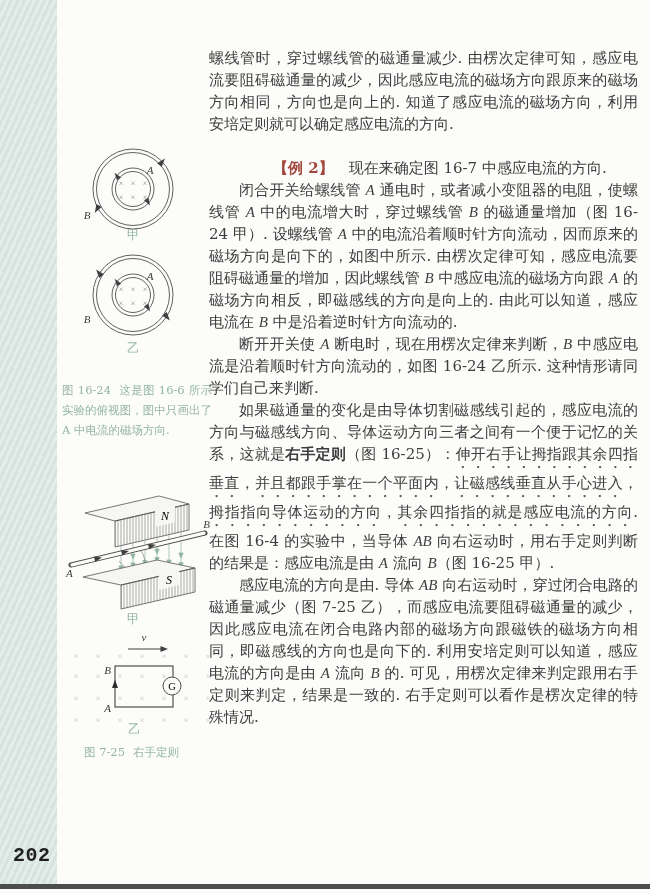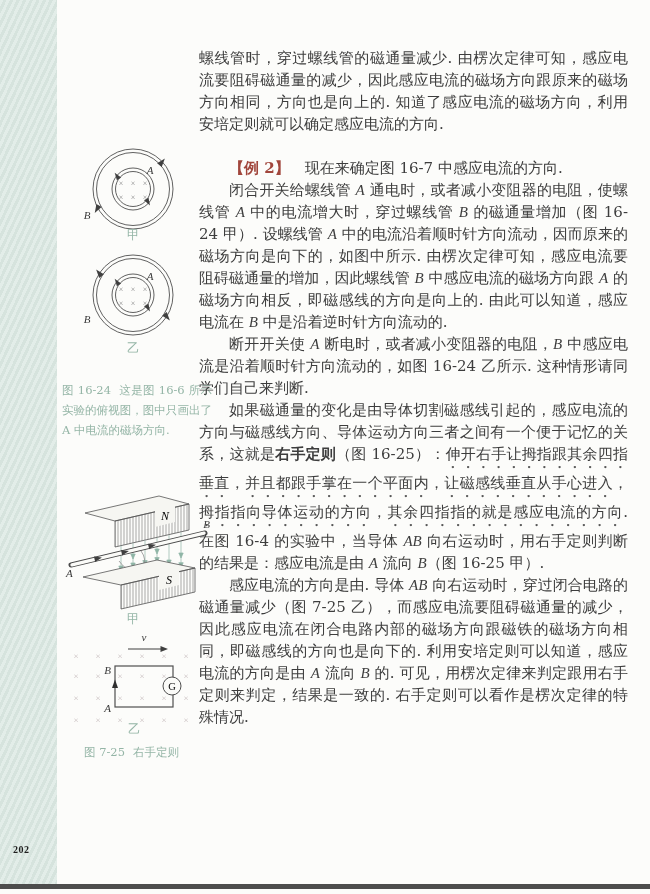--- a/index.html
+++ b/index.html
@@ -10,35 +10,35 @@
     --line-gray:#4f4f4f;
     --page-bg:#fcfcfa;
   }
   html,body{margin:0;padding:0;}
   body{background:#ffffff;font-family:"DejaVu Serif",serif;}
   .page{position:relative;width:650px;height:894px;background:var(--page-bg);overflow:hidden;}
 
   .spine{position:absolute;left:0;top:0;width:57px;height:884px;
     background:var(--spine-teal);
     background-image:repeating-linear-gradient(115deg,rgba(255,255,255,.25) 0 3px,rgba(0,0,0,0.015) 3px 6px);}
-  .page-number{position:absolute;left:13px;top:844px;font-family:Liberation Serif, serif;
-    font-weight:bold;font-size:10px;color:#1f1f1f;letter-spacing:.5px;}
+  .page-number{position:absolute;left:13px;top:844px;font-family:Liberation Mono, monospace;
+    font-weight:bold;font-size:20px;color:#1f1f1f;letter-spacing:.5px;}
   .bottom-edge{position:absolute;left:0;top:884px;width:650px;height:5px;background:#4d4d4d;}
 
   
-  .text-column{position:absolute;left:199px;top:47px;width:429px;color:var(--text-dark);
+  .text-column{position:absolute;left:209px;top:47px;width:429px;color:var(--text-dark);
     font-size:15px;line-height:22px;text-align:justify;}
   .para{margin:0;text-indent:2em;}
   .para.noindent{text-indent:0;}
   .para.gap1{margin-top:22px;}
   .para.gap2{margin-top:37px;}
   .seg-p{}
   .seg-i{font-family:"Liberation Serif",serif;font-style:italic;}
   .seg-b{font-weight:bold;}
-  .seg-rb{color:var(--example-red);font-weight:bold;}
+  .seg-rb{color:var(--example-red);font-weight:bold;margin-left:34px;}
   .seg-em{-webkit-text-emphasis:filled dot #555;-webkit-text-emphasis-position:under;
           text-emphasis:filled dot #555;text-emphasis-position:under right;}
 
   
   .fig{position:absolute;}
   .fig-sublabel{position:absolute;color:var(--caption-green);font-size:12.5px;line-height:14px;}
   .fig-caption{position:absolute;color:var(--caption-green);font-size:11.5px;line-height:20px;
     text-align:justify;font-family:"DejaVu Serif",serif;}
   .fig-caption .cap-num{margin-right:.7em;}
   svg{display:block;overflow:visible;}
@@ -218,19 +218,19 @@
   <div class="fig-sublabel" style="left:128px;top:722px">乙</div>
 
   <div class="fig-caption" style="left:84px;top:742px;white-space:nowrap">
     <span class="cap-num">图 7-25</span><span>右手定则</span>
   </div>
 
   <div class="text-column" id="text-column">
       <p class="para noindent"><span class="seg-p">螺线管时，穿过螺线管的磁通量减少. 由楞次定律可知，感应电流要阻碍磁通量的减少，因此感应电流的磁场方向跟原来的磁场方向相同，方向也是向上的. 知道了感应电流的磁场方向，利用安培定则就可以确定感应电流的方向.</span></p>
       <p class="para gap1"><span class="seg-rb">【例 2】</span><span class="seg-p">　现在来确定图 16-7 中感应电流的方向.</span></p>
       <p class="para"><span class="seg-p">闭合开关给螺线管 </span><span class="seg-i">A</span><span class="seg-p"> 通电时，或者减小变阻器的电阻，使螺线管 </span><span class="seg-i">A</span><span class="seg-p"> 中的电流增大时，穿过螺线管 </span><span class="seg-i">B</span><span class="seg-p"> 的磁通量增加（图 16-24 甲）. 设螺线管 </span><span class="seg-i">A</span><span class="seg-p"> 中的电流沿着顺时针方向流动，因而原来的磁场方向是向下的，如图中所示. 由楞次定律可知，感应电流要阻碍磁通量的增加，因此螺线管 </span><span class="seg-i">B</span><span class="seg-p"> 中感应电流的磁场方向跟 </span><span class="seg-i">A</span><span class="seg-p"> 的磁场方向相反，即磁感线的方向是向上的. 由此可以知道，感应电流在 </span><span class="seg-i">B</span><span class="seg-p"> 中是沿着逆时针方向流动的.</span></p>
-      <p class="para"><span class="seg-p">断开开关使 </span><span class="seg-i">A</span><span class="seg-p"> 断电时，或者减小变阻器的电阻，</span><span class="seg-i">B</span><span class="seg-p"> 中感应电流是沿着顺时针方向流动的，如图 16-24 乙所示. 这种情形请同学们自己来判断.</span></p>
+      <p class="para"><span class="seg-p">断开开关使 </span><span class="seg-i">A</span><span class="seg-p"> 断电时，现在用楞次定律来判断，</span><span class="seg-i">B</span><span class="seg-p"> 中感应电流是沿着顺时针方向流动的，如图 16-24 乙所示. 这种情形请同学们自己来判断.</span></p>
       <p class="para"><span class="seg-p">如果磁通量的变化是由导体切割磁感线引起的，感应电流的方向与磁感线方向、导体运动方向三者之间有一个便于记忆的关系，这就是</span><span class="seg-b">右手定则</span><span class="seg-p">（图 16-25）：</span><span class="seg-em">伸开右手让拇指跟其余四指垂直，并且都跟手掌在一个平面内，让磁感线垂直从手心进入，拇指指向导体运动的方向，其余四指指的就是感应电流的方向</span><span class="seg-p">. 在图 16-4 的实验中，当导体 </span><span class="seg-i">AB</span><span class="seg-p"> 向右运动时，用右手定则判断的结果是：感应电流是由 </span><span class="seg-i">A</span><span class="seg-p"> 流向 </span><span class="seg-i">B</span><span class="seg-p">（图 16-25 甲）.</span></p>
       <p class="para"><span class="seg-p">感应电流的方向是由. 导体 </span><span class="seg-i">AB</span><span class="seg-p"> 向右运动时，穿过闭合电路的磁通量减少（图 7-25 乙），而感应电流要阻碍磁通量的减少，因此感应电流在闭合电路内部的磁场方向跟磁铁的磁场方向相同，即磁感线的方向也是向下的. 利用安培定则可以知道，感应电流的方向是由 </span><span class="seg-i">A</span><span class="seg-p"> 流向 </span><span class="seg-i">B</span><span class="seg-p"> 的. 可见，用楞次定律来判定跟用右手定则来判定，结果是一致的. 右手定则可以看作是楞次定律的特殊情况.</span></p>
     </div>
 
   <div class="bottom-edge"></div>
 </div>
 
 </body></html>

